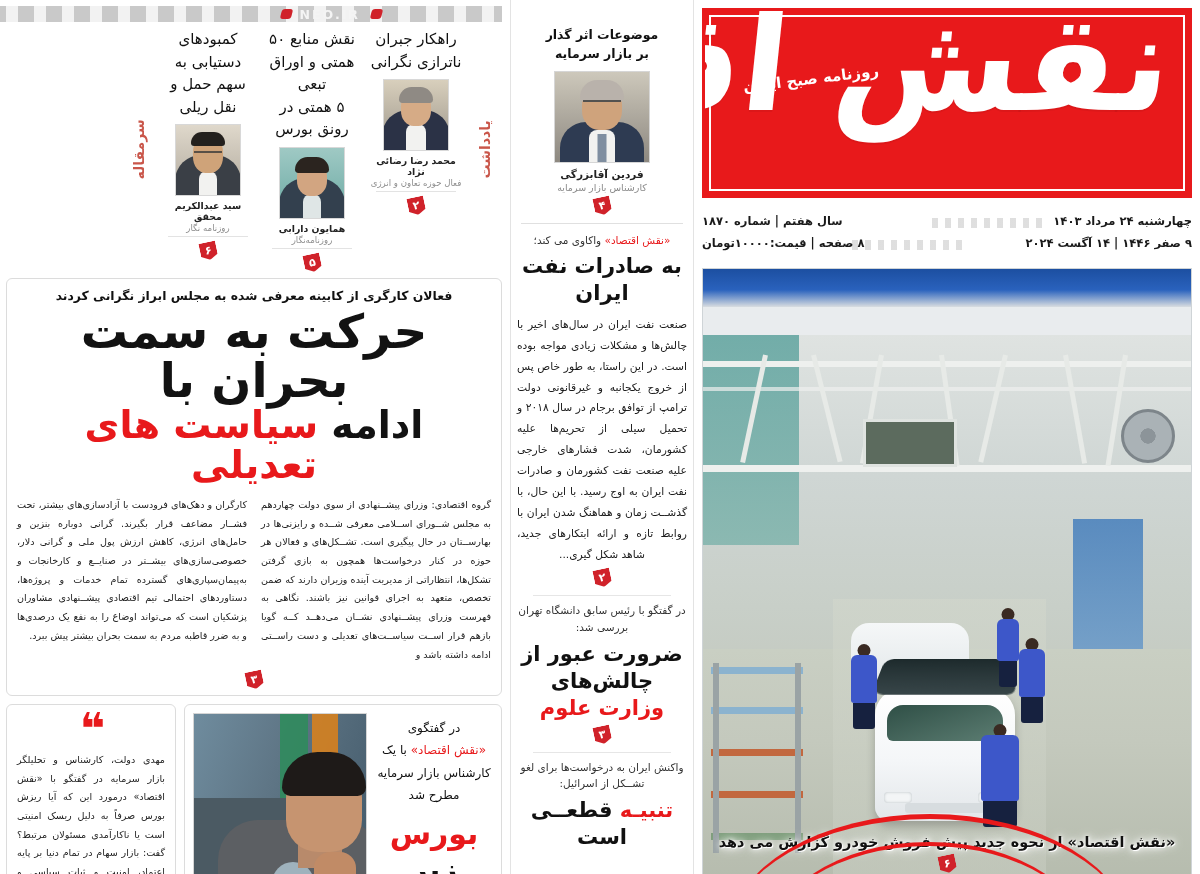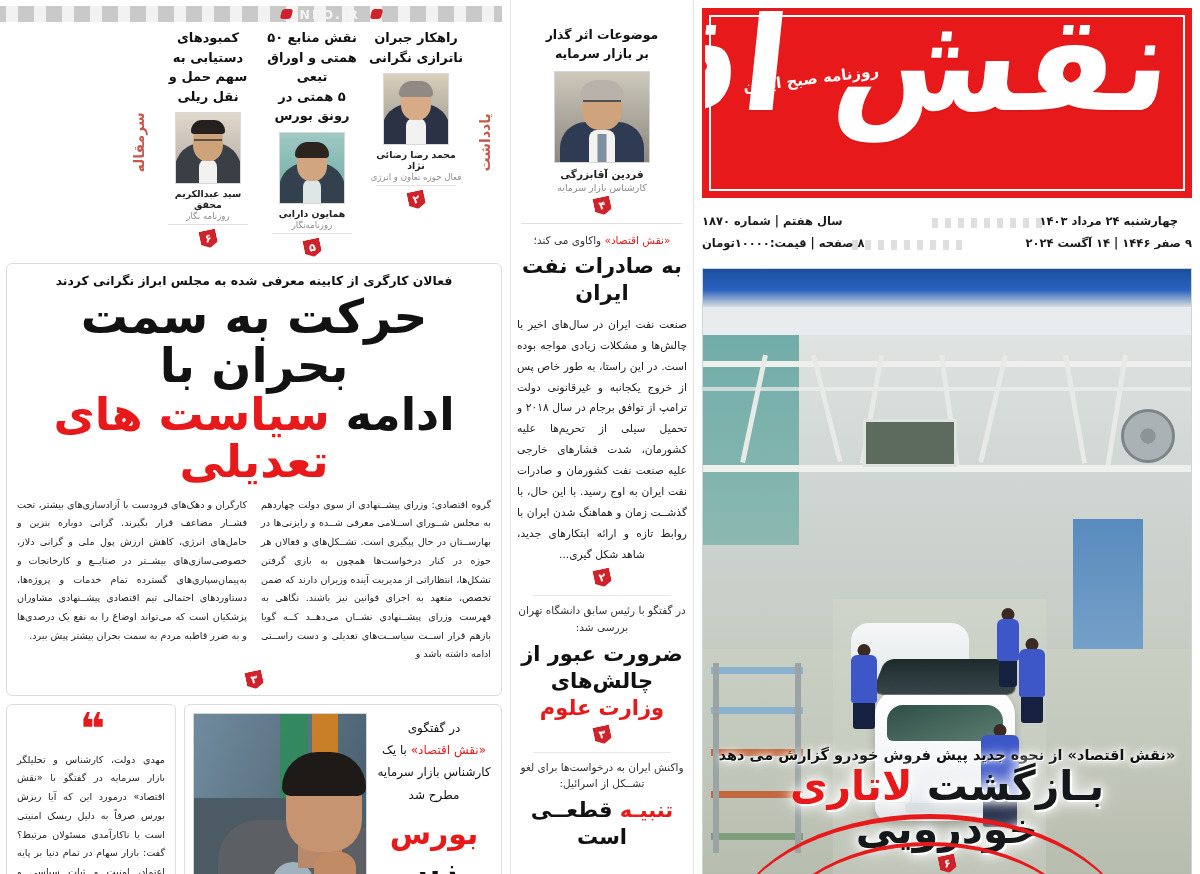--- a/index.html
+++ b/index.html
@@ -73,21 +73,21 @@
 
   .info-bar {
     position: relative;
     margin: 12px auto 0 auto;
     width: 490px;
     height: 48px;
     font-size: 11.5px;
     color: #1a1a1a;
     direction: rtl;
   }
-  .info-right { position: absolute; right: 0; top: 0; text-align: center; line-height: 1.95; font-weight: bold; }
+  .info-right { position: absolute; right: 0; top: 0; text-align: right; line-height: 1.95; font-weight: bold; }
   .info-left  { position: absolute; left: 0; top: 0; text-align: left; line-height: 1.95; font-weight: bold; }
   .dotline {
     position: absolute; top: 8px; height: 10px;
     background-image: repeating-linear-gradient(90deg,#d9d9d9 0 6px, transparent 6px 13px);
     opacity: .85;
   }
   .dotline.a { right: 150px; width: 110px; }
   .dotline.b { left: 150px; width: 110px; top: 30px; }
 
   
@@ -229,41 +229,41 @@
 
   .portrait-strip { display:flex; flex-direction: row; gap: 0; margin-top: 6px; position: relative; }
   .pstrip-label {
     writing-mode: vertical-rl; text-orientation: mixed;
     color:#c0392b; font-size: 14px; font-weight: bold;
     width: 34px; display:flex; align-items:center; justify-content:center;
     transform: rotate(180deg);
     opacity:.85;
   }
   .pcard { width: 104px; text-align:center; padding: 0 4px; }
-  .pcard .t { font-size: 13px; font-weight:bold; line-height:1.5; color:#111; min-height: 32px; }
+  .pcard .t { font-size: 15px; font-weight:normal; line-height:1.5; color:#111; min-height: 32px; }
   .pcard .ph {
     width: 66px; height: 72px; margin: 6px auto 4px auto; border:1px solid #d8d8d8; overflow:hidden; position:relative;
     background: linear-gradient(180deg,#cdc7ba,#a09a8f);
   }
   .pcard .n { font-size: 9.4px; font-weight:bold; color:#222; }
   .pcard .r { font-size: 8.6px; color:#8d8d8d; margin-top:1px; }
   .pcard .pg { margin-top: 2px; }
   .pcard-rule { height:1px; background:#e3e3e3; margin: 3px 8px 0 8px; }
 
   .hero {
     border:1px solid #dcdcdc; border-radius:6px; margin-top: 6px; padding: 9px 10px 6px 10px;
     background:#fff;
   }
   .hero-kicker { text-align:center; font-size: 12.4px; font-weight:bold; color:#111; }
   .hero-h1 {
     text-align:center; font-size: 47px; font-weight: bold; color:#121212;
     line-height: 1.05; letter-spacing: -2px; margin-top: 4px;
   }
   .hero-h2 {
-    text-align:center; font-size: 45px; font-weight: bold; line-height: 1.05;
+    text-align:center; font-size: 38px; font-weight: bold; line-height: 1.05;
     letter-spacing: -2px; margin-top: 1px;
   }
   .hero-h2 .blk { color:#121212; }
   .hero-h2 .red { color:#e8191b; }
   .hero-cols { display:flex; gap: 14px; margin-top: 10px; }
   .hero-cols .c {
     flex:1; font-size: 9.6px; line-height: 1.95; text-align: justify; color:#1b1b1b;
   }
   .hero-foot { text-align:center; margin-top: 4px; }
 
@@ -382,21 +382,20 @@
         </div>
         <div class="f-worker" style="left:294px;bottom:218px;width:22px;height:42px;">
           <div class="head"></div>
             <div class="body"></div>
             <div class="legs"></div>
         </div>
       </div>
 
       <div class="cap-over">
         <div class="cap-kicker">«نقش اقتصاد» از نحوه جدید پیش فروش خودرو گزارش می دهد</div>
-        <div class="cap-head"><span>بـازگشت </span><span class="red">لاتاری</span><span> خودرویی</span></div>
         <div class="badge-wrap">
           <span class="badge">۶</span>
         </div>
       </div>
     </div>
   </div>
 
   <div class="mid-col">
 
     <div class="op-card">

